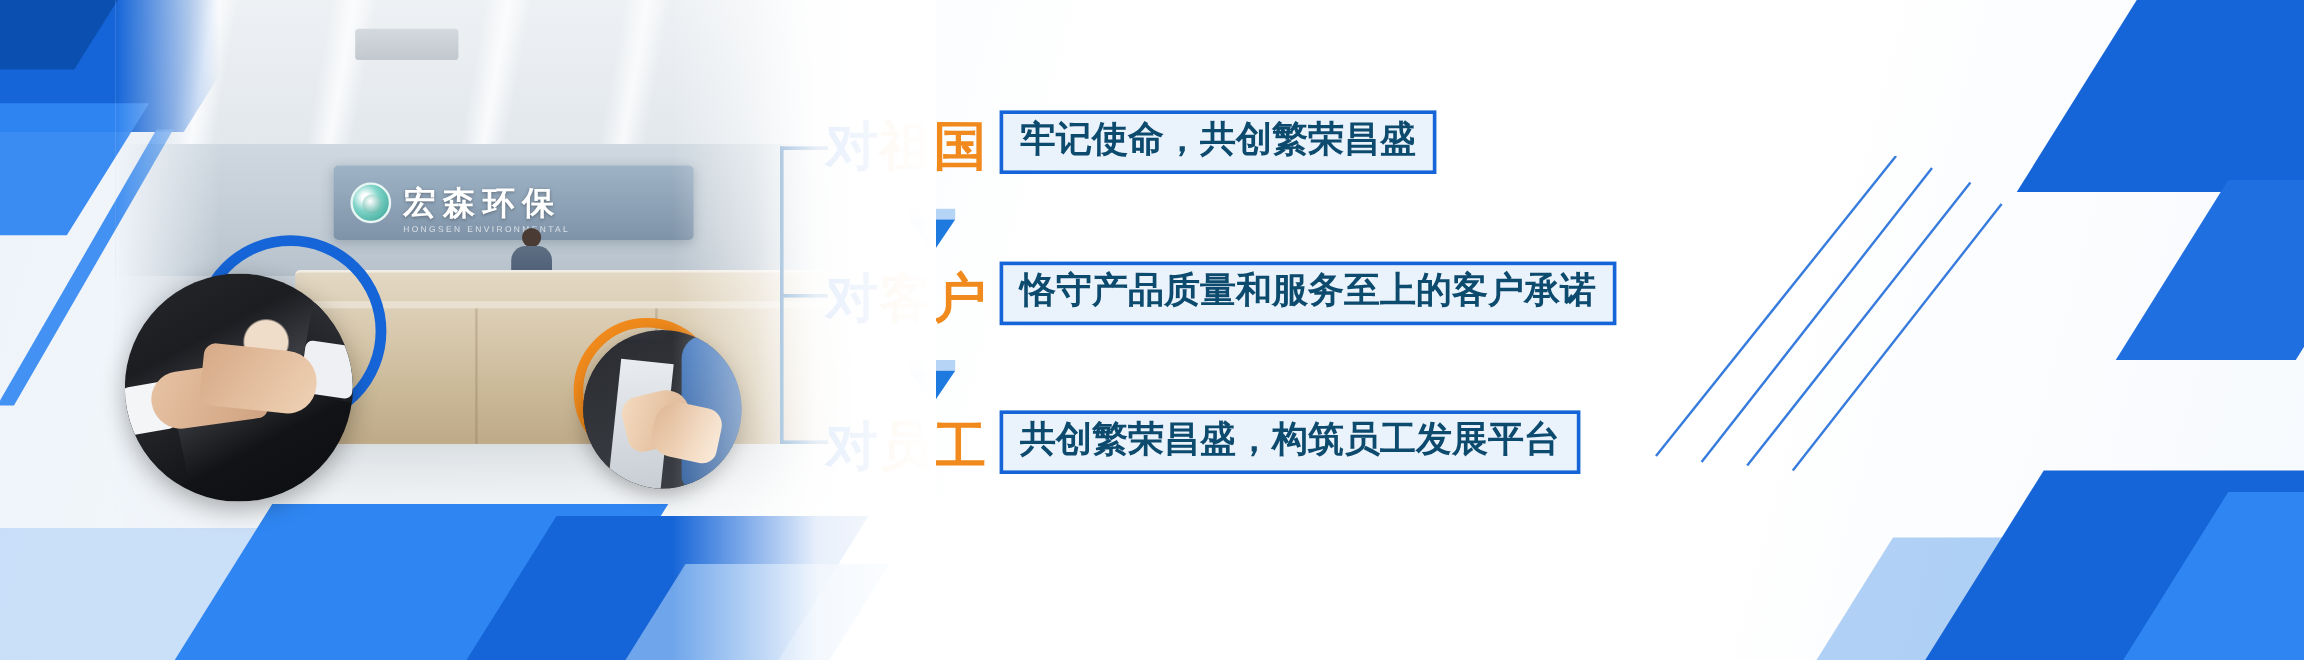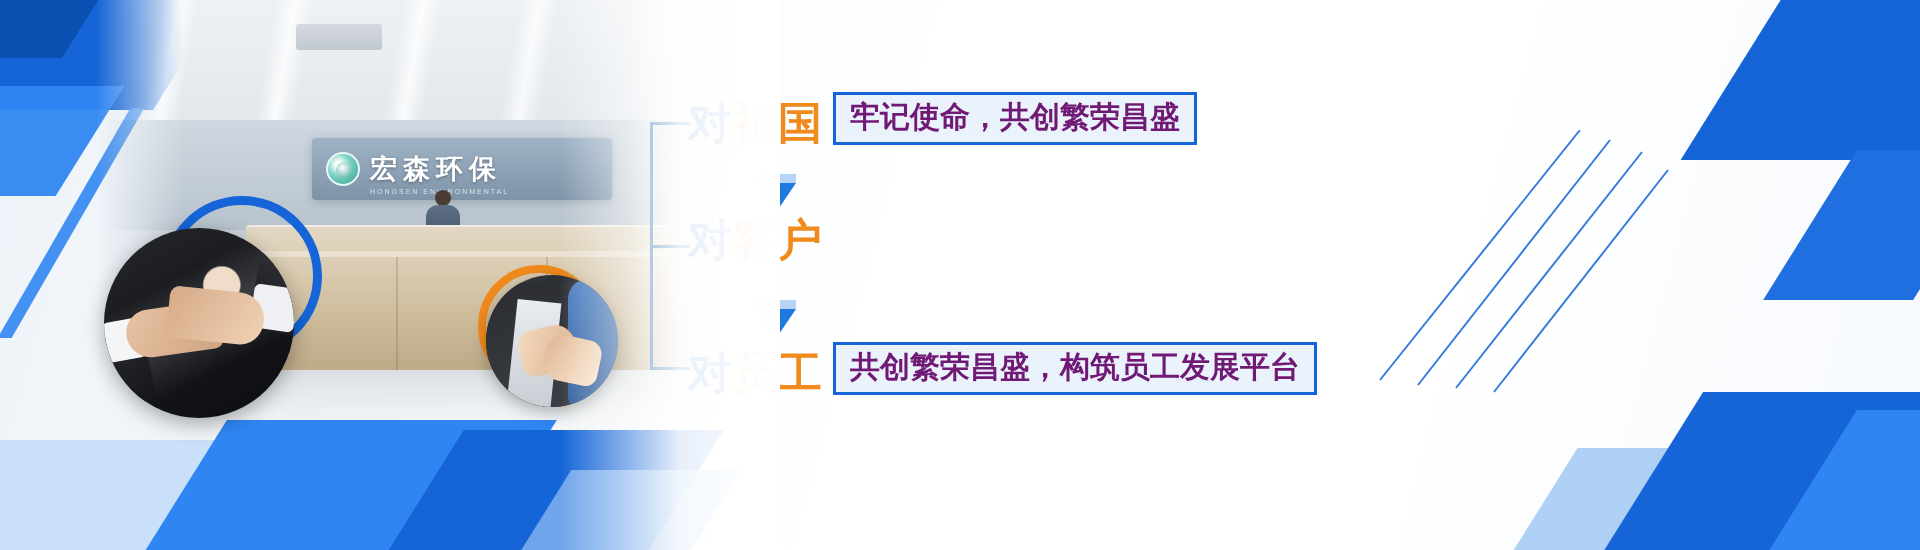--- a/index.html
+++ b/index.html
@@ -47,21 +47,21 @@
   .duct {
     position: absolute; left: 200px; top: 24px; width: 86px; height: 26px;
     background: linear-gradient(180deg,#cfd5da,#b9c1c8);
     border-radius: 3px; opacity: .85;
   }
   .backwall {
     position: absolute; left: 0; top: 120px; width: 100%; height: 110px;
     background: linear-gradient(180deg,#cfd8e0 0%, #c2ccd5 60%, #b7c2cc 100%);
   }
   .logo-panel {
-    position: absolute; left: 216px; top: 138px; width: 300px; height: 62px;
+    position: absolute; left: 182px; top: 138px; width: 300px; height: 62px;
     background: linear-gradient(180deg,#9fb3c6,#7e93a8);
     border-radius: 4px;
     display: flex; align-items: center; gap: 10px; padding-left: 14px;
     box-shadow: 0 2px 10px rgba(40,60,80,.25);
   }
   .logo-mark {
     width: 34px; height: 34px; border-radius: 50%;
     background: radial-gradient(circle at 35% 35%, #ffffff 10%, #7fd4c8 40%, #2f9e8e 100%);
     border: 2px solid #e8f6f4; flex: none;
     position: relative;
@@ -280,21 +280,21 @@
     white-space: nowrap; letter-spacing: 1px;
   }
   .label .blue  { color: #1565d8; }
   .label .orange{ color: #f08a1c; }
 
   .pill {
     border: 3px solid #1565d8;
     background: #eaf2fc;
     padding: 5px 14px 7px 14px;
     margin-left: 6px;
-    font-size: 30px; font-weight: 700; color: #701a75;
+    font-size: 30px; font-weight: 700; color: #0c4a6e;
     font-family: "DejaVu Sans", sans-serif;
     white-space: nowrap; line-height: 1.15;
   }
 
   .arrow {
     position: absolute; left: 108px; width: 0; height: 0;
   }
   .arrow-top {
     position: absolute; left: 0; top: 0;
     width: 38px; height: 9px;
@@ -404,20 +404,21 @@
 
     <div class="arrow arrow-1">
       <div class="arrow-top"></div>
       <div class="arrow-tri"></div>
     </div>
 
     <div class="row row-2">
       <div class="label">
         <span class="blue">对</span><span class="orange">客户</span>
       </div>
+      <div class="pill">恪守产品质量和服务至上的客户承诺</div>
     </div>
 
     <div class="arrow arrow-2">
       <div class="arrow-top"></div>
       <div class="arrow-tri"></div>
     </div>
 
     <div class="row row-3">
       <div class="label">
         <span class="blue">对</span><span class="orange">员工</span>

